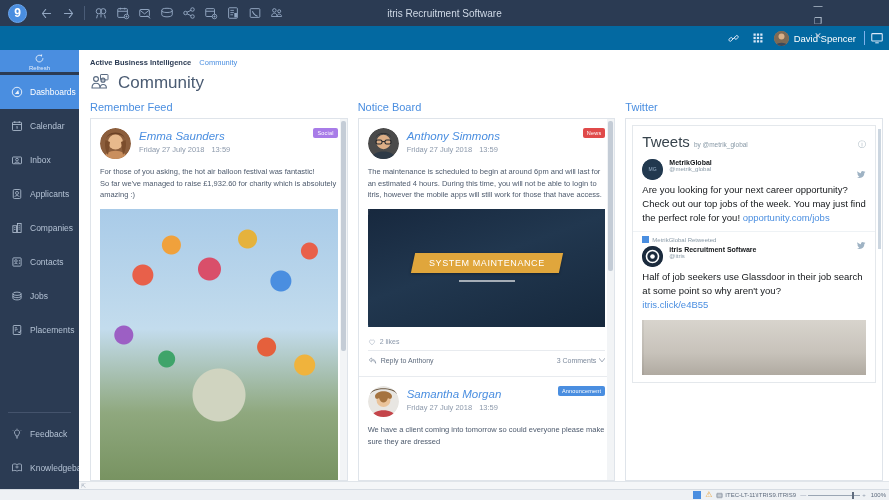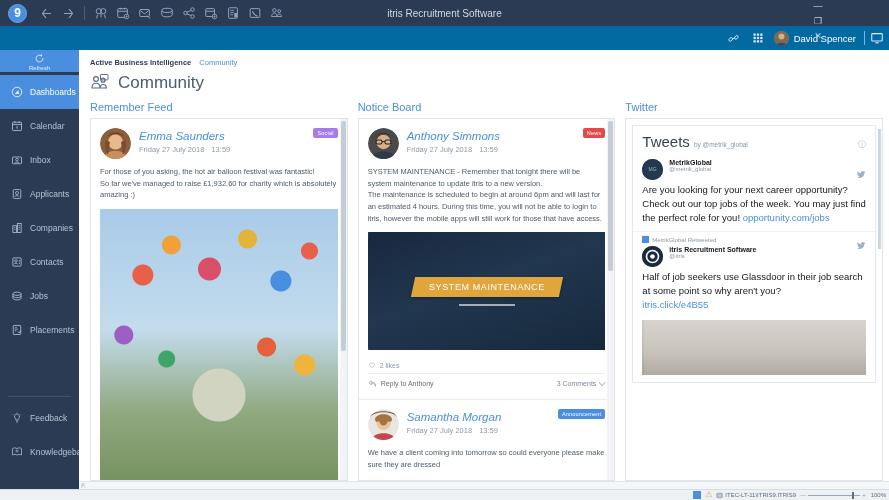--- a/index.html
+++ b/index.html
@@ -72,21 +72,21 @@
     align-items:center; justify-content:center; font-size:6px; line-height:1; gap:1px;
     padding-top:2px;
   }
   .nav { margin-top:3px; }
   .nav-item {
     height:34px; display:flex; align-items:center; gap:7px; padding-left:10px;
     color:#b4c2d4; font-size:8.5px;
   }
   .nav-item.active { background:#4a8ee0; color:#ffffff; }
   .nav-ico { width:13px; height:13px; display:flex; align-items:center; justify-content:center; flex:0 0 13px;}
-  .nav-bottom { margin-top:auto; padding-bottom:20px; }
+  .nav-bottom { margin-top:auto; padding-bottom:4px; }
   .nav-hr { height:1px; background:#44536c; margin:0 8px 4px 8px; }
 
   
   .content { flex:1 1 auto; background:#ffffff; display:flex; flex-direction:column; min-width:0; position:relative;}
   .breadcrumb { padding:8px 10px 0 11px; font-size:7.5px; display:flex; gap:8px; align-items:center;}
   .bc-1 { color:#2b3b53; font-weight:bold; }
   .bc-2 { color:#4a8ee0; }
   .page-title {
     display:flex; align-items:center; gap:8px; padding:6px 0 8px 11px;
     font-size:17px; color:#4a5b72; font-weight:300;
@@ -573,21 +573,20 @@
                 </div>
                 <div class="post-meta">
                   <div class="post-author">Anthony Simmons</div>
                   <div class="post-date">
                     <span>Friday 27 July 2018</span>
                     <span>13:59</span>
                   </div>
                 </div>
               </div>
               <div class="post-text">
-                <p>SYSTEM MAINTENANCE - Remember that tonight there will be system maintenance to update itris to a new version.</p>
                 <p>The maintenance is scheduled to begin at around 6pm and will last for an estimated 4 hours. During this time, you will not be able to login to itris, however the mobile apps will still work for those that have access.</p>
               </div>
               <div class="photo photo-maint">
                 <div class="maint-banner">
                   <span>SYSTEM MAINTENANCE</span>
                 </div>
                 <div class="maint-underline"></div>
               </div>
 
               <div class="post-actions">

